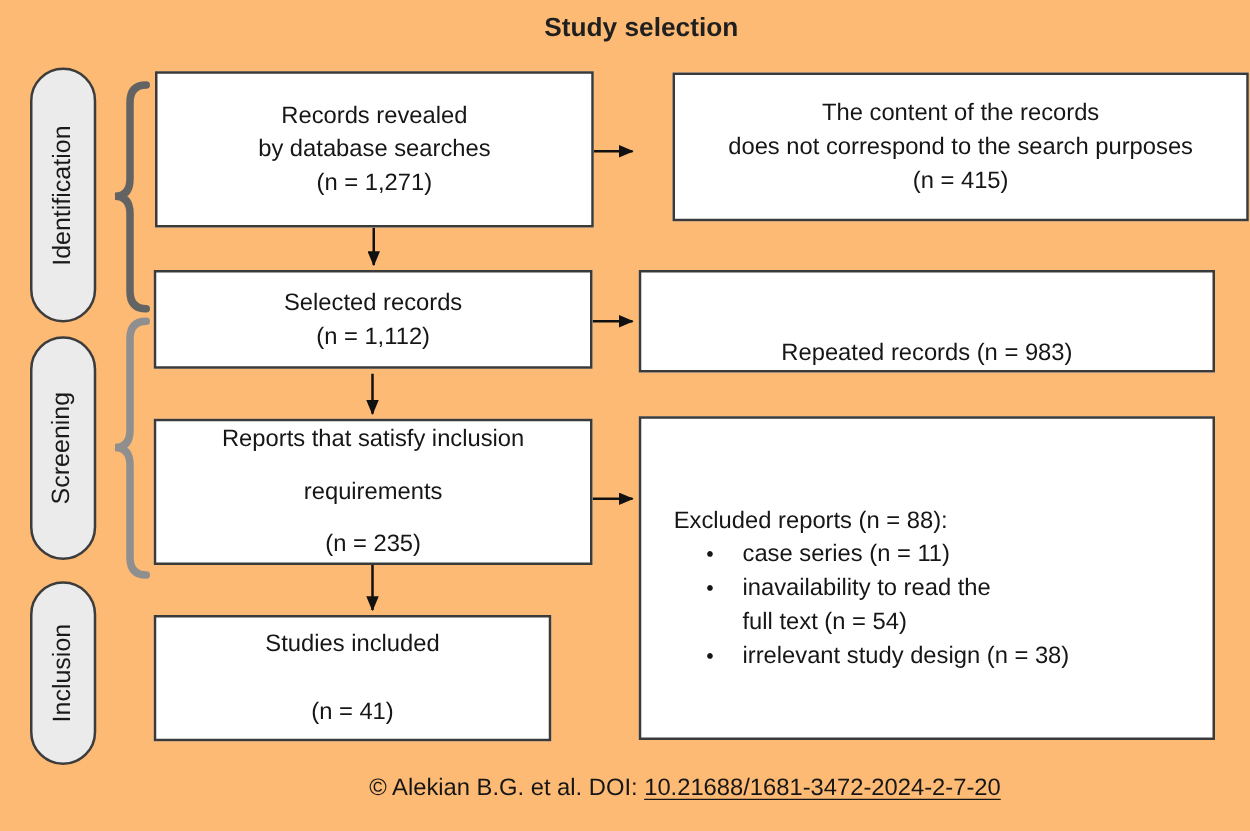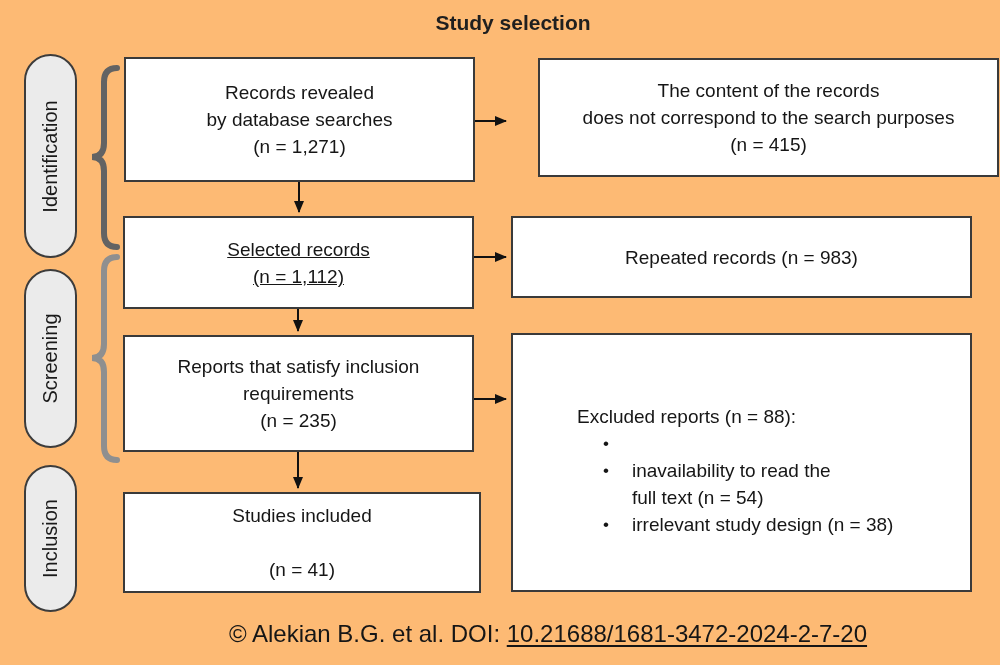--- a/index.html
+++ b/index.html
@@ -62,32 +62,32 @@
     align-items: center;
     justify-content: center;
     text-align: center;
     font-size: 19px;
     line-height: 27px;
     color: #161616;
   }
   .fbox .line { display: block; }
 
   .box-records   { left: 124px; top: 57px;  width: 351px; height: 125px; }
-  .box-selected  { left: 123px; top: 216px; width: 351px; height: 93px; text-decoration: underline;  }
-  .box-reports   { left: 123px; top: 335px; width: 351px; height: 117px; }
-  .box-included  { left: 123px; top: 492px; width: 358px; height: 101px; gap: 27px; }
+  .box-selected  { left: 123px; top: 216px; width: 351px; height: 79px;  }
+  .box-reports   { left: 123px; top: 335px; width: 351px; height: 117px; gap: 15px; }
+  .box-included  { left: 123px; top: 492px; width: 318px; height: 101px; gap: 27px; }
 
   .rbox-content  { left: 538px; top: 58px;  width: 461px; height: 119px; }
-  .rbox-repeated { left: 511px; top: 216px; width: 461px; height: 82px;  }
+  .rbox-repeated { left: 511px; top: 216px; width: 461px; height: 82px; justify-content: flex-end;  }
   .rbox-excluded {
     left: 511px; top: 333px; width: 461px; height: 259px;
     align-items: flex-start;
     text-align: left;
   }
-  .excl-block { padding-left: 64px; margin-top: 15px; }
+  .excl-block { padding-left: 26px; margin-top: 15px; }
   .bullets { margin-left: 26px; }
   .bullet-row { display: flex; align-items: flex-start; }
   .bullet-row .dot {
     width: 29px;
     flex: none;
     font-size: 17px;
     line-height: 27px;
   }
   .bullet-row .btext .bline { display: block; }
 
@@ -99,21 +99,21 @@
     height: 665px;
     pointer-events: none;
   }
 
   .footer {
     position: absolute;
     left: 124px;
     top: 620px;
     width: 848px;
     text-align: center;
-    font-size: 24px;
+    font-size: 19px;
     color: #161616;
   }
   .footer .doi {
     text-decoration: underline;
     text-underline-offset: 3px;
     color: #161616;
   }
 </style>
 </head>
 <body>
@@ -182,20 +182,23 @@
   <div class="fbox rbox-repeated">
     <span class="line">Repeated records (n = 983)</span>
   </div>
 
   <div class="fbox rbox-excluded">
     <div class="excl-block">
       <div>Excluded reports (n = 88):</div>
       <div class="bullets">
         <div class="bullet-row">
           <span class="dot">•</span>
+          <span class="btext">
+            <span class="bline">case series (n = 11)</span>
+          </span>
         </div>
         <div class="bullet-row">
           <span class="dot">•</span>
           <span class="btext">
             <span class="bline">inavailability to read the</span>
             <span class="bline">full text (n = 54)</span>
           </span>
         </div>
         <div class="bullet-row">
           <span class="dot">•</span>

